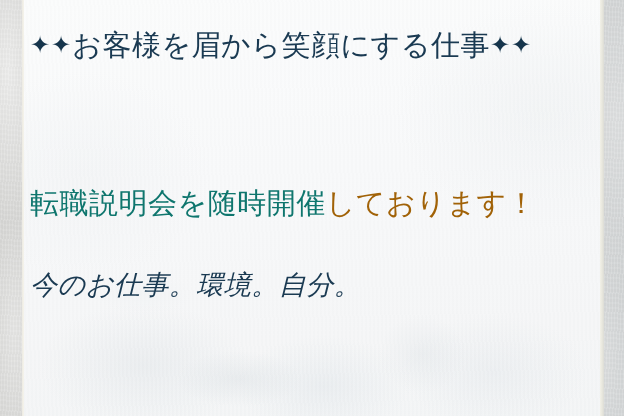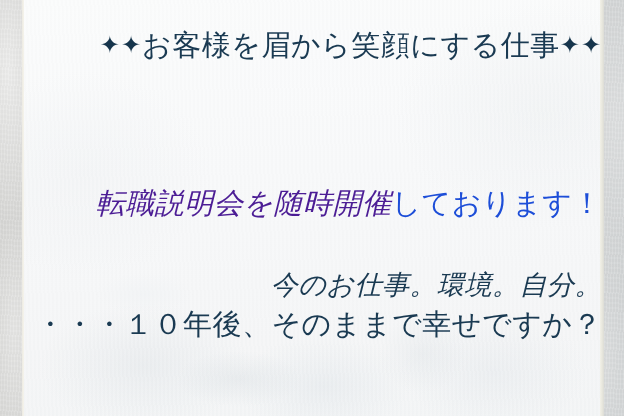--- a/index.html
+++ b/index.html
@@ -78,40 +78,41 @@
   .textblock {
     position: absolute;
     left: 24px;
     top: 0;
     width: 578px;
     height: 416px;
   }
   .line {
     position: absolute;
     width: 100%;
-    text-align: right;
+    text-align: left;
     color: #1a3a52;
     white-space: nowrap;
     letter-spacing: 0.5px;
     text-rendering: geometricPrecision;
+    margin-left: 6px;
   }
   .l1 { top: 26px;  font-size: 29px; }
   .l2 { top: 104px; font-size: 29px; }
   .l3 { top: 184px; font-size: 29px; }
   .l4 { top: 268px; font-size: 27px; font-style: italic; }
   .l5 { top: 305px; font-size: 29px; }
 
   .spark {
     color: #16354c;
     font-size: 24px;
     vertical-align: 2px;
     letter-spacing: 1px;
   }
-  .red { color: #4c1d95; font-style: italic; }
-  .navy { color: #1d4ed8; font-family: Liberation Serif, serif; }
+  .red { color: #0f766e; }
+  .navy { color: #a16207; font-family: Liberation Serif, serif; }
 </style>
 </head>
 <body>
 
 <div id="stage">
 
   <div class="board"></div>
   <div class="board-grain"></div>
 
   <div class="seam-left"></div>
@@ -130,18 +131,15 @@
 
 
     <div class="line l3">
       <span class="red">転職説明会を随時開催</span><span class="navy">しております！</span>
     </div>
 
     <div class="line l4">
       <span>今のお仕事。環境。自分。</span>
     </div>
 
-    <div class="line l5">
-      <span>・・・１０年後、そのままで幸せですか？</span>
-    </div>
 
   </div>
 </div>
 
 </body></html>

